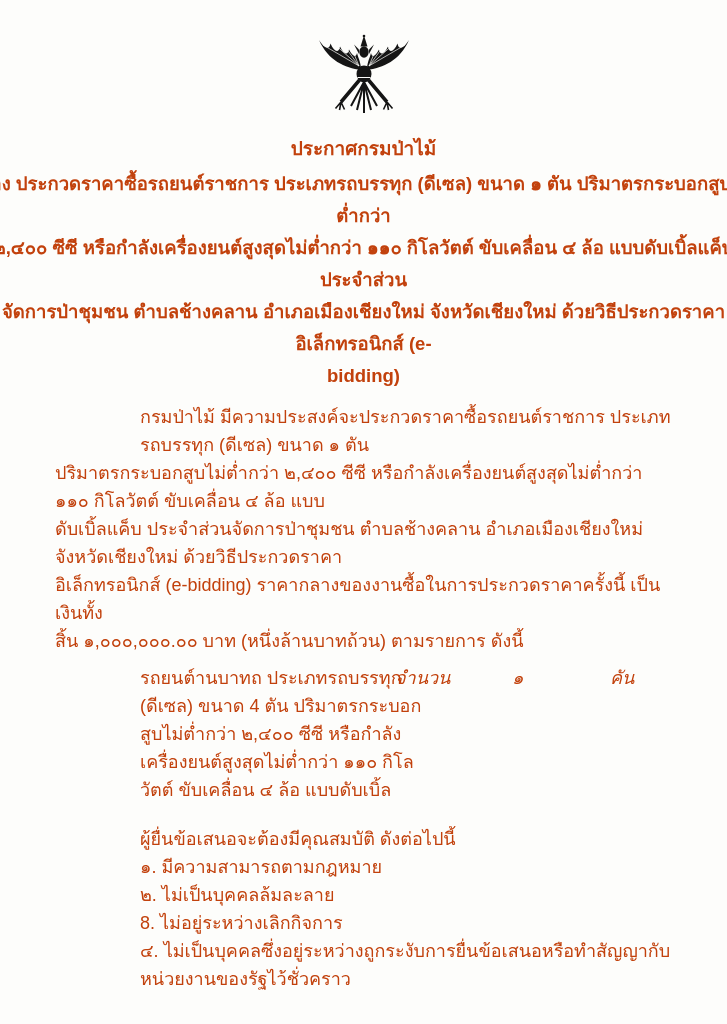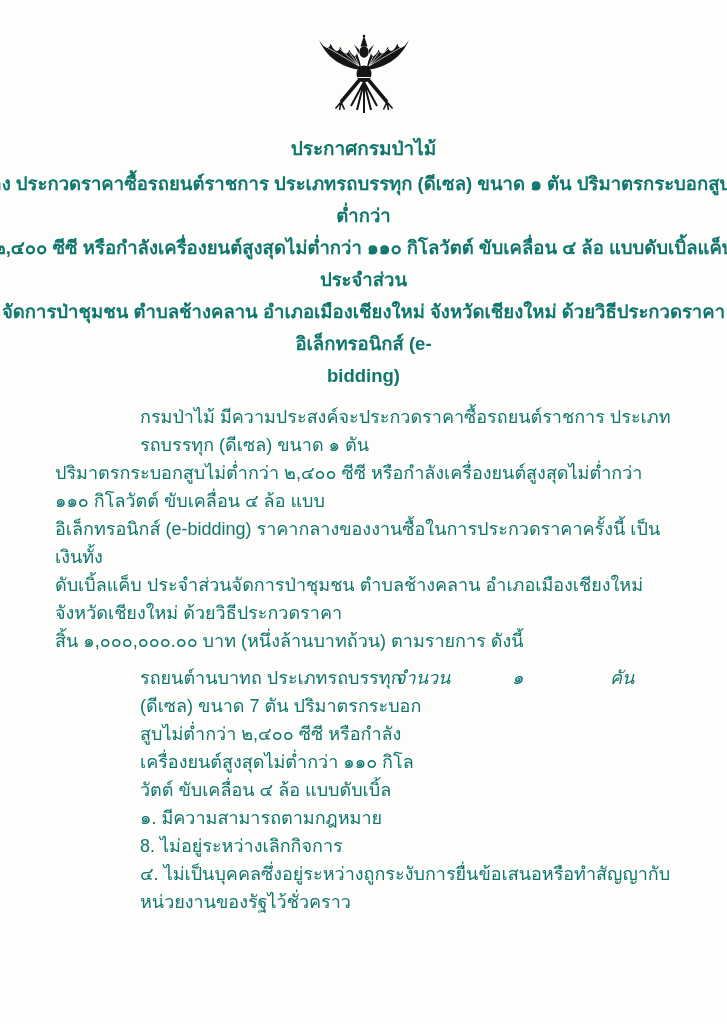--- a/index.html
+++ b/index.html
@@ -2,21 +2,21 @@
 <html lang="th"><head>
 <meta charset="utf-8">
 <style>
   html, body { margin: 0; padding: 0; background: #d9d9d9; }
   .page {
     position: relative;
     width: 727px;
     height: 1024px;
     margin: 0 auto;
     background: #fdfdfb;
-    color: #0f766e;
+    color: #c2410c;
     font-family: "Liberation Sans", "DejaVu Sans", sans-serif;
     font-size: 18px;
     overflow: hidden;
   }
   .content { padding: 0 52px 0 55px; }
 
   .emblem-wrap {
     width: 112px;
     height: 100px;
     margin: 33px auto 3px auto;
@@ -99,40 +99,42 @@
     <div class="line">๒,๔๐๐ ซีซี หรือกำลังเครื่องยนต์สูงสุดไม่ต่ำกว่า ๑๑๐ กิโลวัตต์ ขับเคลื่อน ๔ ล้อ แบบดับเบิ้ลแค็บ ประจำส่วน</div>
     <div class="line">จัดการป่าชุมชน ตำบลช้างคลาน อำเภอเมืองเชียงใหม่ จังหวัดเชียงใหม่ ด้วยวิธีประกวดราคาอิเล็กทรอนิกส์ (e-</div>
     <div class="line">bidding)</div>
   </div>
 
   <div class="content">
 
     <div class="intro">
       <div class="line ind">กรมป่าไม้ มีความประสงค์จะประกวดราคาซื้อรถยนต์ราชการ ประเภทรถบรรทุก (ดีเซล) ขนาด ๑ ตัน</div>
       <div class="line">ปริมาตรกระบอกสูบไม่ต่ำกว่า ๒,๔๐๐ ซีซี หรือกำลังเครื่องยนต์สูงสุดไม่ต่ำกว่า ๑๑๐ กิโลวัตต์ ขับเคลื่อน ๔ ล้อ แบบ</div>
+      <div class="line">ดับเบิ้ลแค็บ ประจำส่วนจัดการป่าชุมชน ตำบลช้างคลาน อำเภอเมืองเชียงใหม่ จังหวัดเชียงใหม่ ด้วยวิธีประกวดราคา</div>
       <div class="line">อิเล็กทรอนิกส์ (e-bidding) ราคากลางของงานซื้อในการประกวดราคาครั้งนี้ เป็นเงินทั้ง</div>
-      <div class="line">ดับเบิ้ลแค็บ ประจำส่วนจัดการป่าชุมชน ตำบลช้างคลาน อำเภอเมืองเชียงใหม่ จังหวัดเชียงใหม่ ด้วยวิธีประกวดราคา</div>
       <div class="line">สิ้น ๑,๐๐๐,๐๐๐.๐๐ บาท (หนึ่งล้านบาทถ้วน) ตามรายการ ดังนี้</div>
     </div>
 
     <div class="item-block">
       <div class="item-desc">
         <div class="line">รถยนต์านบาทถ ประเภทรถบรรทุก</div>
-        <div class="line">(ดีเซล) ขนาด 7 ตัน ปริมาตรกระบอก</div>
+        <div class="line">(ดีเซล) ขนาด 4 ตัน ปริมาตรกระบอก</div>
         <div class="line">สูบไม่ต่ำกว่า ๒,๔๐๐ ซีซี หรือกำลัง</div>
         <div class="line">เครื่องยนต์สูงสุดไม่ต่ำกว่า ๑๑๐ กิโล</div>
         <div class="line">วัตต์ ขับเคลื่อน ๔ ล้อ แบบดับเบิ้ล</div>
       </div>
       <span class="qty-label">จำนวน</span>
       <span class="qty-value">๑</span>
       <span class="qty-unit">คัน</span>
     </div>
 
+    <div class="line ind quals-intro">ผู้ยื่นข้อเสนอจะต้องมีคุณสมบัติ ดังต่อไปนี้</div>
 
     <div class="quals">
       <div class="line ind">๑. มีความสามารถตามกฎหมาย</div>
+      <div class="line ind">๒. ไม่เป็นบุคคลล้มละลาย</div>
       <div class="line ind">8. ไม่อยู่ระหว่างเลิกกิจการ</div>
       <div class="line ind">๔. ไม่เป็นบุคคลซึ่งอยู่ระหว่างถูกระงับการยื่นข้อเสนอหรือทำสัญญากับหน่วยงานของรัฐไว้ชั่วคราว</div>
 
     </div>
 
   </div>
 </div>
 
 </body></html>

